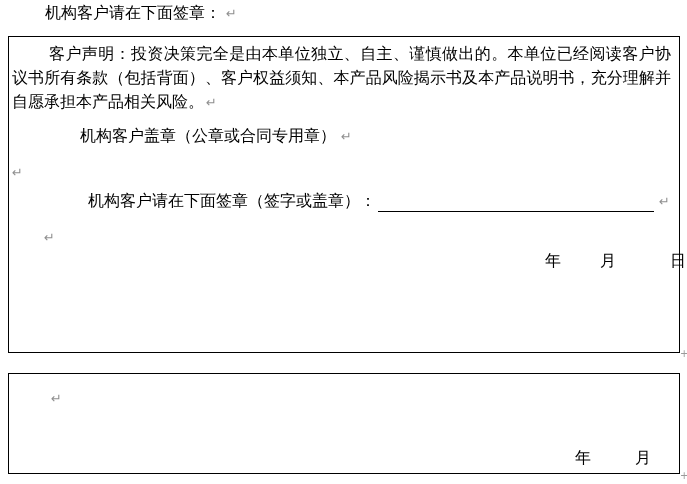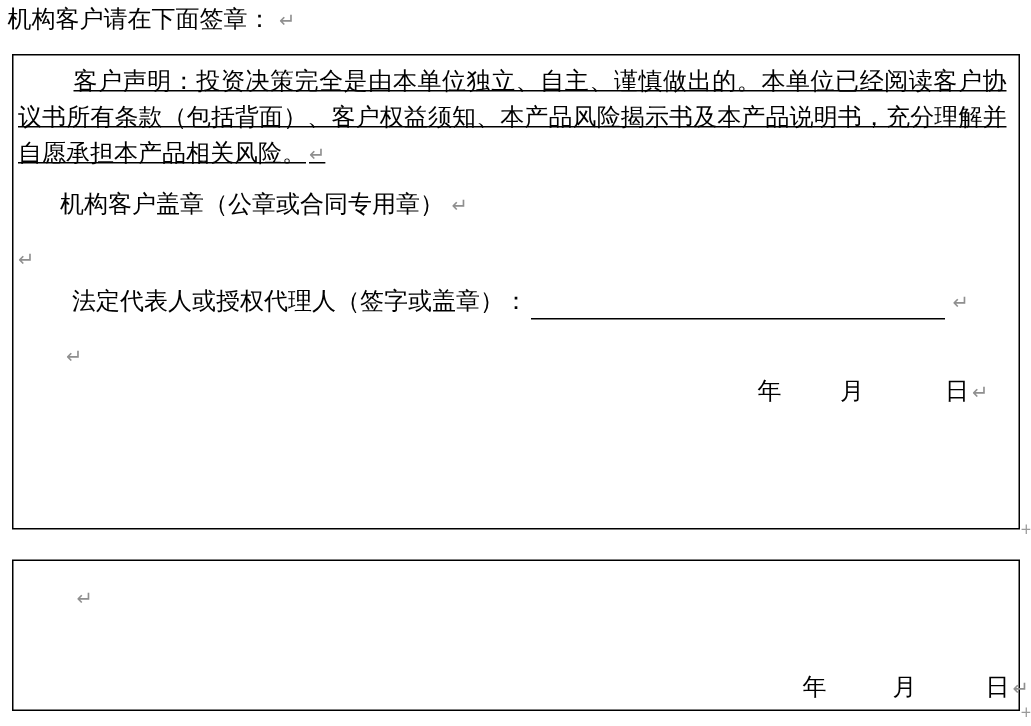--- a/index.html
+++ b/index.html
@@ -8,21 +8,21 @@
     position: relative;
     width: 687px;
     height: 484px;
     background: #ffffff;
     font-family: "DejaVu Sans", sans-serif;
     color: #000000;
     font-size: 16px;
     overflow: hidden;
   }
   .abs { position: absolute; white-space: nowrap; }
-  .txt { font-size: 16px; line-height: 20px; color: #000000; }
+  .txt { font-size: 16px; line-height: 20px; color: #000000; margin-left: 40px; }
   .pmark {
     color: #8f8f8f;
     font-size: 13px;
     line-height: 20px;
     font-family: "DejaVu Sans", sans-serif;
   }
   .pmark.inline { margin-left: 5px; }
   .box {
     position: absolute;
     border: 1px solid #000000;
@@ -33,21 +33,20 @@
     left: 3px;
     top: 5px;
     width: 659px;
     font-size: 16px;
     line-height: 24px;
     text-indent: 37px;
     text-align: justify;
     word-break: break-all;
     white-space: normal;
     color: #000000;
-    text-decoration: underline;
   }
   .sign-line {
     display: inline-block;
     width: 276px;
     height: 18px;
     border-bottom: 1px solid #000000;
     vertical-align: bottom;
     margin-left: 2px;
   }
   .date-group { display: inline-block; text-align: center; }
@@ -80,21 +79,21 @@
 
     <div class="abs txt" style="left:31px; top:89px;text-align:right;">
       <span>机构客户盖章（公章或合同专用章）</span><span class="pmark inline">↵</span>
     </div>
 
     <div class="abs" style="left:3px; top:125px;">
       <span class="pmark">↵</span>
     </div>
 
     <div class="abs txt" style="left:39px; top:154px;">
-      <span>法定代表人或授权代理人（签字或盖章）：</span><span class="sign-line"></span><span class="pmark inline">↵</span>
+      <span>机构客户请在下面签章（签字或盖章）：</span><span class="sign-line"></span><span class="pmark inline">↵</span>
     </div>
 
     <div class="abs" style="left:35px; top:190px;">
       <span class="pmark">↵</span>
     </div>
 
     <div class="abs txt date-group" style="left:496px; top:214px;">
       <span>年</span><span class="m">月</span><span class="d">日</span><span class="pmark" style="margin-left:2px;">↵</span>
     </div>
 

